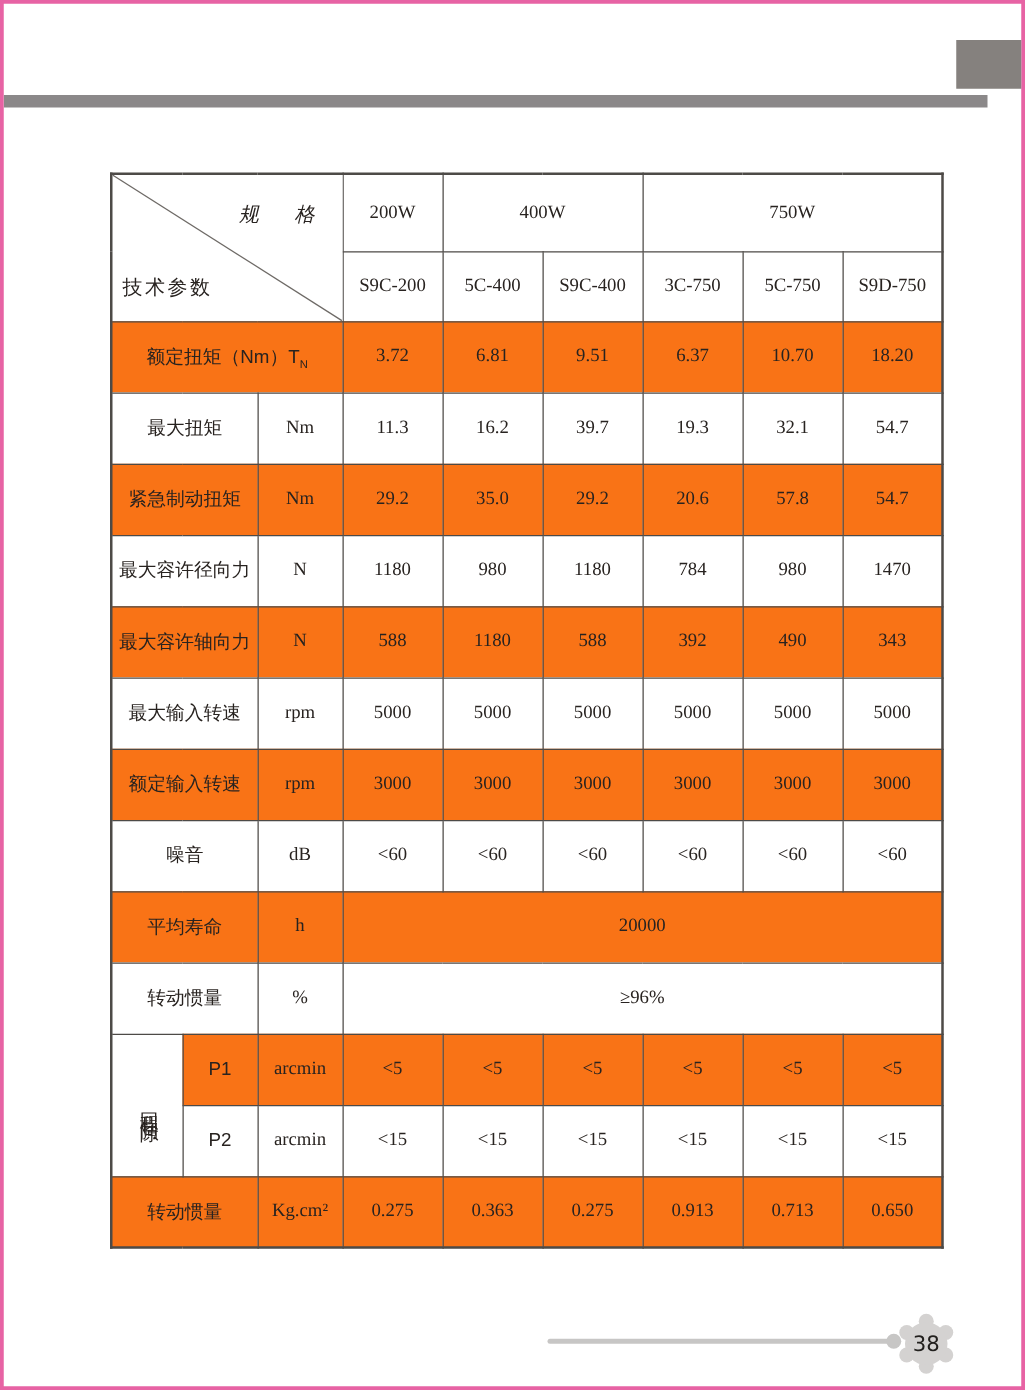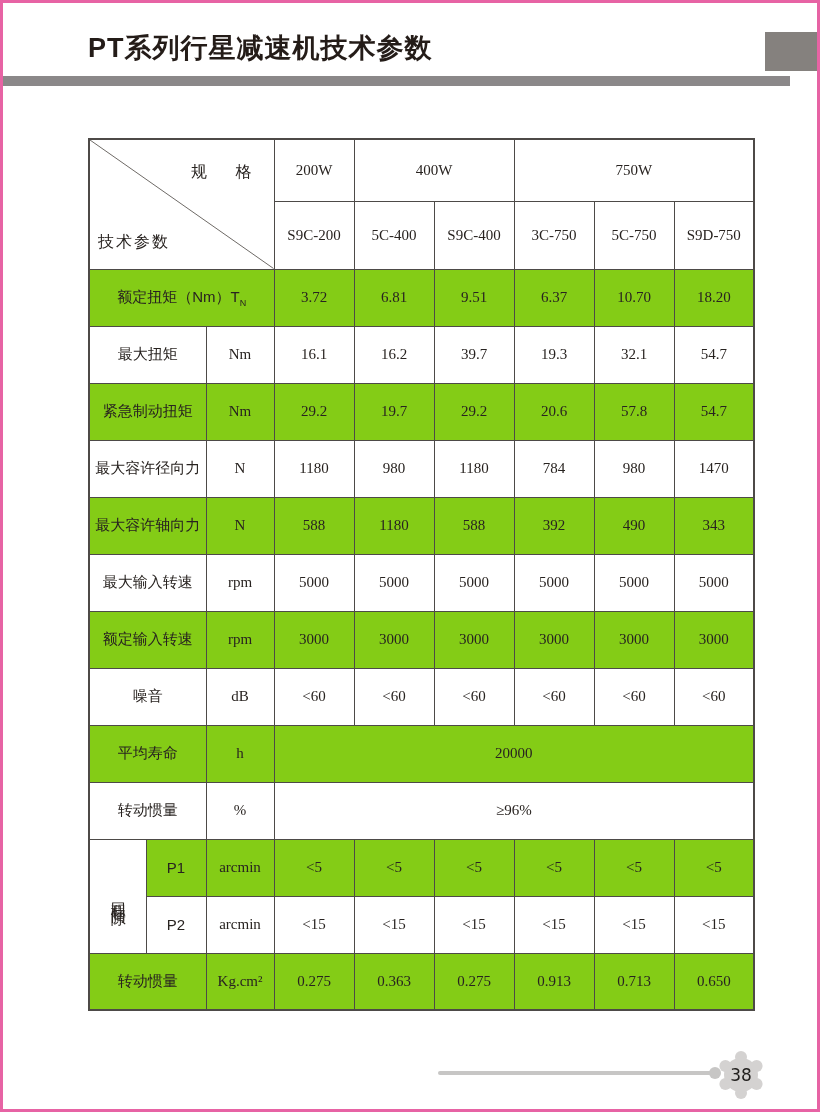--- a/index.html
+++ b/index.html
@@ -36,31 +36,31 @@
   }
   table.spec td {
     border:1px solid #4d4a47;
     text-align:center; vertical-align:middle;
     background:#ffffff;
     padding:0 2px;
     color:#282320;
   }
   table.spec { border:2px solid #4d4a47; }
   tr.hrow1 { height:62px; }
-  tr.hrow2 { height:68px; }
+  tr.hrow2 { height:56px; }
   tbody tr { height:57px; }
-  tr.shaded td { background:#84cc16; }
+  tr.shaded td { background:#f97316; }
   td.group-cell { background:#ffffff !important; }
   td.corner {
     position:relative; background:#ffffff; padding:0;
   }
   .corner svg.diag { position:absolute; left:0; top:0; width:100%; height:100%; }
   .corner .corner-top {
     position:absolute; right:10px; top:22px;
-    font-size:16px; letter-spacing:12px; font-weight:normal;
+    font-size:16px; letter-spacing:12px; font-weight:normal;font-style:italic;
   }
   .corner .corner-bottom {
     position:absolute; left:8px; bottom:16px;
     font-size:16px; letter-spacing:2px;
   }
   .val, .unit, .model, .power {
     font-family:"Liberation Serif", serif;
   }
   td sub { font-size:9px; }
   td.group-cell {
@@ -79,21 +79,20 @@
   .gear-badge { position:absolute; left:712px; top:1046px; width:52px; height:52px; }
   .gear-badge text {
     font-family:"DejaVu Sans", sans-serif; font-size:17px; fill:#22201e;
   }
 </style>
 </head>
 <body>
 
 <div class="page">
 
-  <div class="page-title">PT系列行星减速机技术参数</div>
   <div class="header-square"></div>
   <div class="header-bar"></div>
 
   <div class="spec-table-wrap">
     <table class="spec">
       <colgroup>
         <col style="width:57px">
           <col style="width:60px">
           <col style="width:68px">
         <col style="width:80px">
@@ -131,32 +130,32 @@
             <td class="val">3.72</td>
             <td class="val">6.81</td>
             <td class="val">9.51</td>
             <td class="val">6.37</td>
             <td class="val">10.70</td>
             <td class="val">18.20</td>
           </tr>
           <tr>
             <td class="label" colspan="2">最大扭矩</td>
             <td class="unit">Nm</td>
-            <td class="val">16.1</td>
+            <td class="val">11.3</td>
             <td class="val">16.2</td>
             <td class="val">39.7</td>
             <td class="val">19.3</td>
             <td class="val">32.1</td>
             <td class="val">54.7</td>
           </tr>
           <tr class="shaded">
             <td class="label" colspan="2">紧急制动扭矩</td>
             <td class="unit">Nm</td>
             <td class="val">29.2</td>
-            <td class="val">19.7</td>
+            <td class="val">35.0</td>
             <td class="val">29.2</td>
             <td class="val">20.6</td>
             <td class="val">57.8</td>
             <td class="val">54.7</td>
           </tr>
           <tr>
             <td class="label" colspan="2">最大容许径向力</td>
             <td class="unit">N</td>
             <td class="val">1180</td>
             <td class="val">980</td>

